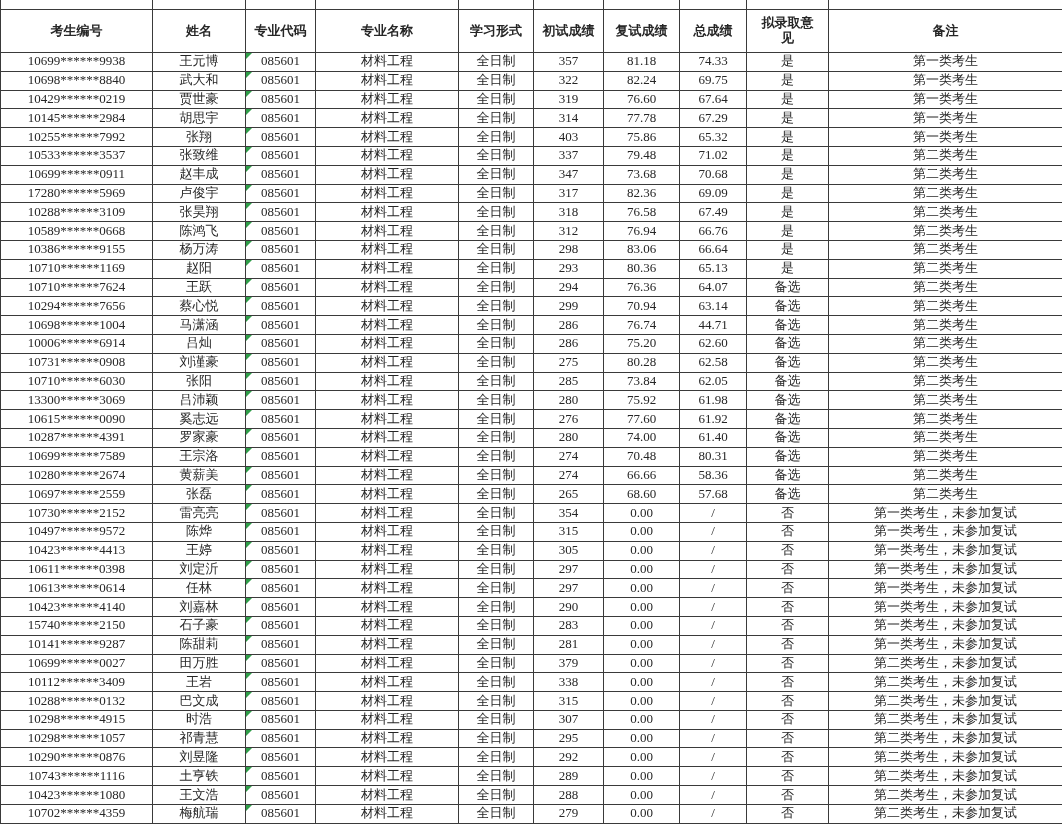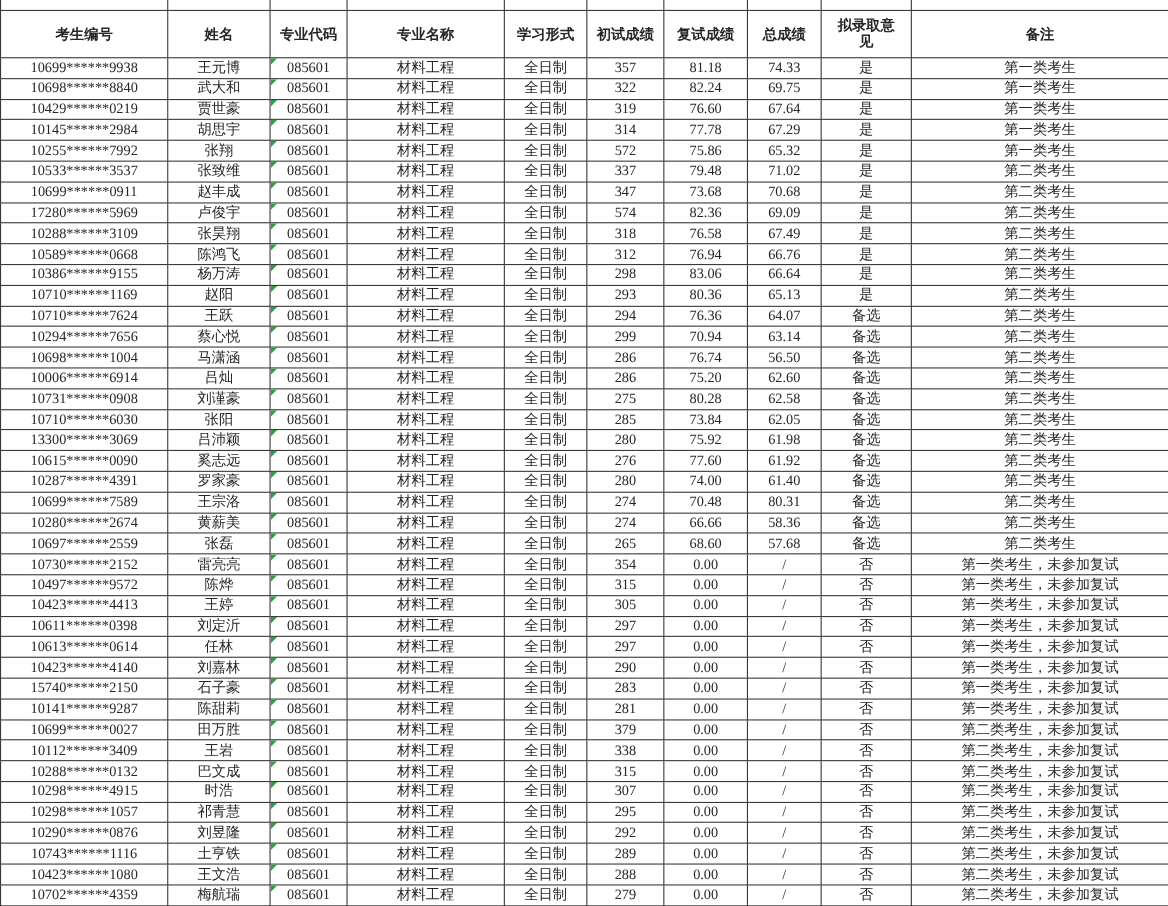--- a/index.html
+++ b/index.html
@@ -152,21 +152,21 @@
           <td class="col-total_score"><span>67.29</span></td>
           <td class="col-admission_opinion"><span>是</span></td>
           <td class="col-remark"><span>第一类考生</span></td>
         </tr>
         <tr>
           <td class="col-id"><span>10255******7992</span></td>
           <td class="col-name"><span>张翔</span></td>
           <td class="col-major_code"><span class="green-tri"></span><span>085601</span></td>
           <td class="col-major_name"><span>材料工程</span></td>
           <td class="col-study_form"><span>全日制</span></td>
-          <td class="col-initial_score"><span>572</span></td>
+          <td class="col-initial_score"><span>403</span></td>
           <td class="col-retest_score"><span>75.86</span></td>
           <td class="col-total_score"><span>65.32</span></td>
           <td class="col-admission_opinion"><span>是</span></td>
           <td class="col-remark"><span>第一类考生</span></td>
         </tr>
         <tr>
           <td class="col-id"><span>10533******3537</span></td>
           <td class="col-name"><span>张致维</span></td>
           <td class="col-major_code"><span class="green-tri"></span><span>085601</span></td>
           <td class="col-major_name"><span>材料工程</span></td>
@@ -188,21 +188,21 @@
           <td class="col-total_score"><span>70.68</span></td>
           <td class="col-admission_opinion"><span>是</span></td>
           <td class="col-remark"><span>第二类考生</span></td>
         </tr>
         <tr>
           <td class="col-id"><span>17280******5969</span></td>
           <td class="col-name"><span>卢俊宇</span></td>
           <td class="col-major_code"><span class="green-tri"></span><span>085601</span></td>
           <td class="col-major_name"><span>材料工程</span></td>
           <td class="col-study_form"><span>全日制</span></td>
-          <td class="col-initial_score"><span>574</span></td>
+          <td class="col-initial_score"><span>317</span></td>
           <td class="col-retest_score"><span>82.36</span></td>
           <td class="col-total_score"><span>69.09</span></td>
           <td class="col-admission_opinion"><span>是</span></td>
           <td class="col-remark"><span>第二类考生</span></td>
         </tr>
         <tr>
           <td class="col-id"><span>10288******3109</span></td>
           <td class="col-name"><span>张昊翔</span></td>
           <td class="col-major_code"><span class="green-tri"></span><span>085601</span></td>
           <td class="col-major_name"><span>材料工程</span></td>
@@ -274,21 +274,21 @@
           <td class="col-remark"><span>第二类考生</span></td>
         </tr>
         <tr>
           <td class="col-id"><span>10698******1004</span></td>
           <td class="col-name"><span>马潇涵</span></td>
           <td class="col-major_code"><span class="green-tri"></span><span>085601</span></td>
           <td class="col-major_name"><span>材料工程</span></td>
           <td class="col-study_form"><span>全日制</span></td>
           <td class="col-initial_score"><span>286</span></td>
           <td class="col-retest_score"><span>76.74</span></td>
-          <td class="col-total_score"><span>56.50</span></td>
+          <td class="col-total_score"><span>44.71</span></td>
           <td class="col-admission_opinion"><span>备选</span></td>
           <td class="col-remark"><span>第二类考生</span></td>
         </tr>
         <tr>
           <td class="col-id"><span>10006******6914</span></td>
           <td class="col-name"><span>吕灿</span></td>
           <td class="col-major_code"><span class="green-tri"></span><span>085601</span></td>
           <td class="col-major_name"><span>材料工程</span></td>
           <td class="col-study_form"><span>全日制</span></td>
           <td class="col-initial_score"><span>286</span></td>

